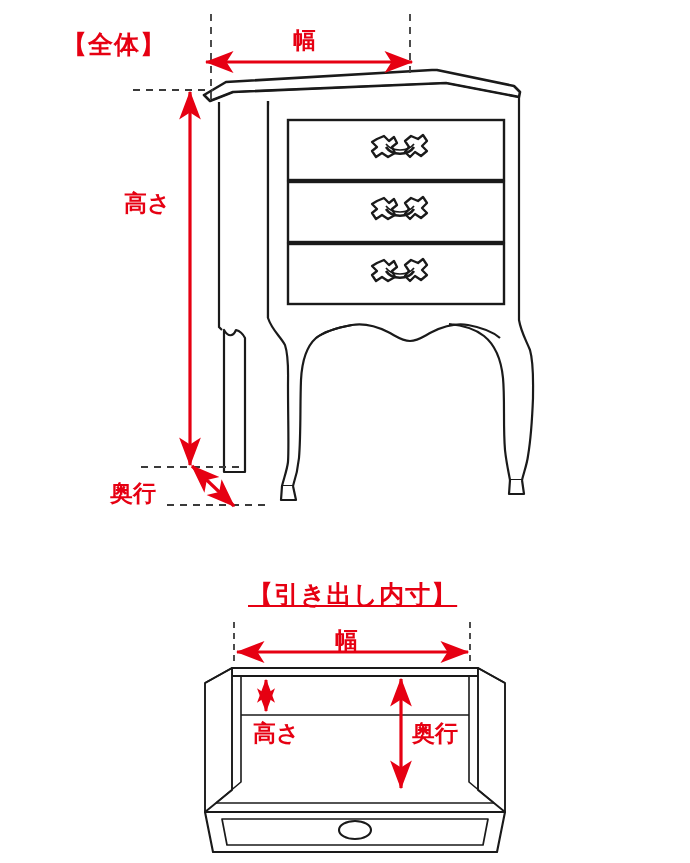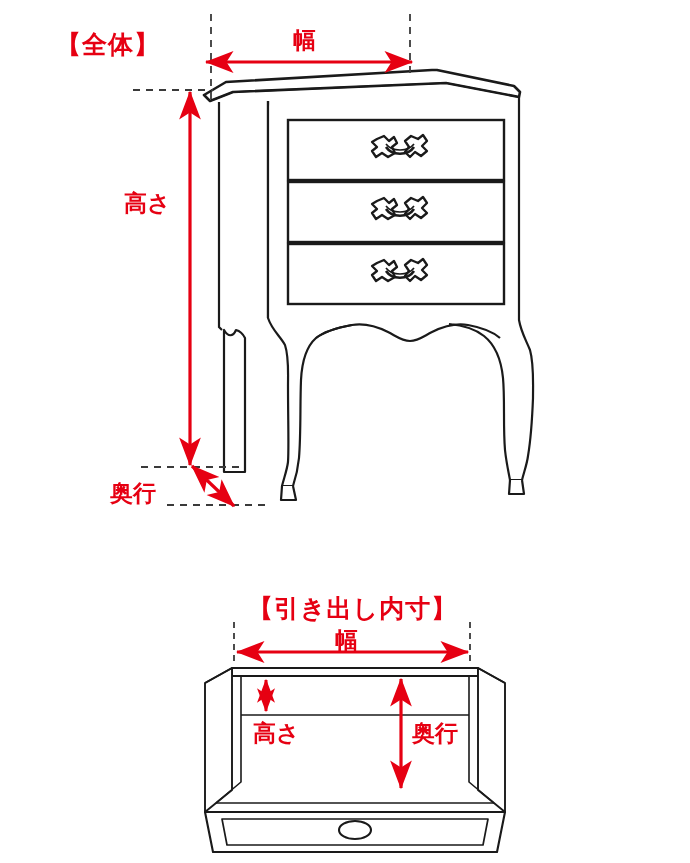--- a/index.html
+++ b/index.html
@@ -26,30 +26,31 @@
     left: 0;
   }
   .label-text {
     position: absolute;
     font-family: "DejaVu Sans", sans-serif;
     font-weight: bold;
     white-space: nowrap;
     user-select: none;
   }
   #title-overall {
-    left: 56px;
+    left: 62px;
     top: 28px;
     font-size: 25px;
     letter-spacing: 1px;
   }
   #title-drawer {
     left: 248px;
-    top: 592px;
+    top: 578px;
     font-size: 25px;
     letter-spacing: 1px;
+    text-decoration: underline;
   }
   #lbl-width-main   { left: 293px; top: 25px;  font-size: 23px; }
   #lbl-height-main  { left: 124px; top: 188px; font-size: 23px; }
   #lbl-depth-main   { left: 110px; top: 478px; font-size: 23px; }
   #lbl-width-drawer { left: 335px; top: 625px; font-size: 23px; }
   #lbl-height-drawer{ left: 253px; top: 718px; font-size: 23px; }
   #lbl-depth-drawer { left: 412px; top: 718px; font-size: 23px; }
 </style>
 </head>
 <body>

